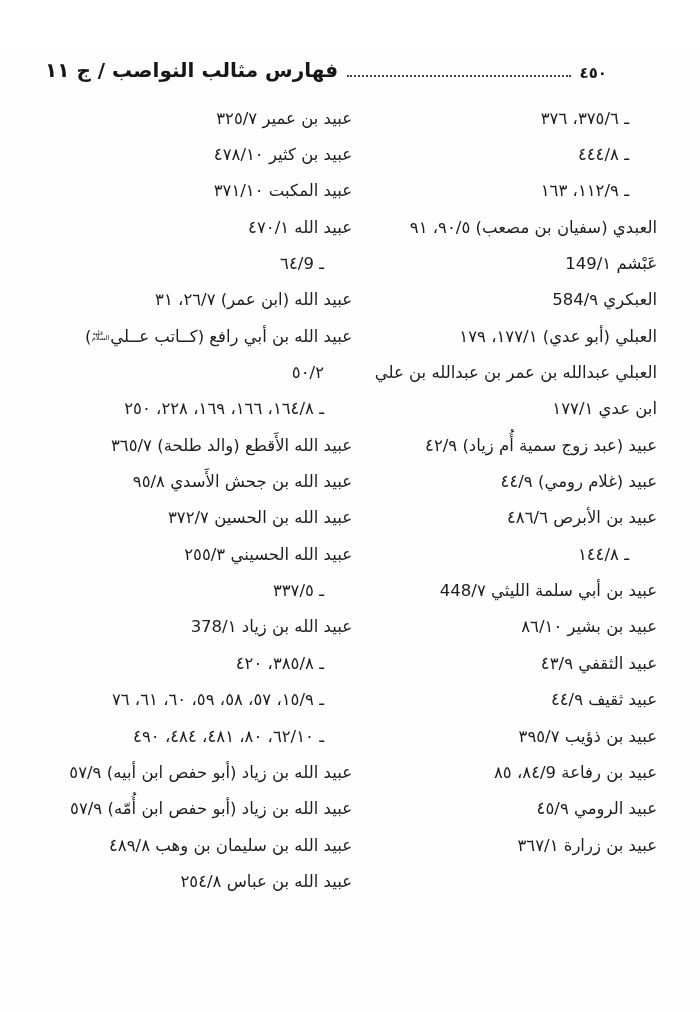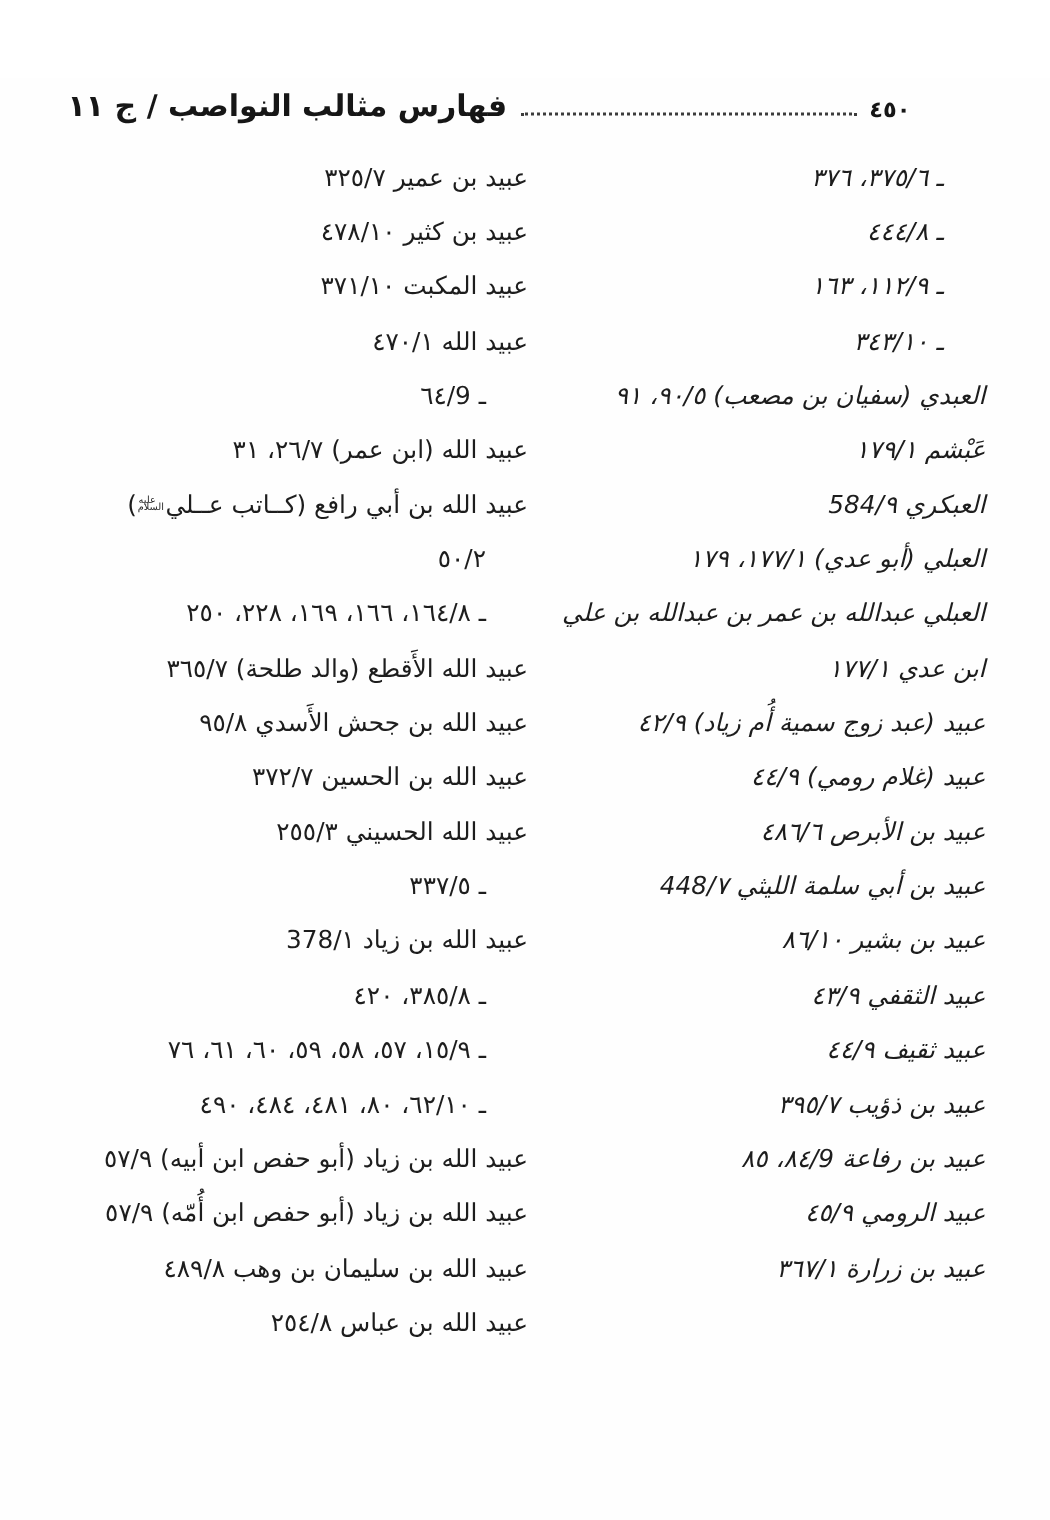--- a/index.html
+++ b/index.html
@@ -40,21 +40,21 @@
   .title { white-space: nowrap; font-size: 20px; }
   
   .columns {
     display: flex;
     direction: rtl;
     margin-top: 18px;
     padding: 0 43px 0 35px;
     gap: 6px;
   }
   .col { display: block; }
-  .col-right { width: 299px; font-style: italic; }
+  .col-right { width: 299px; }
   .col-left  { width: 317px; }
   .entry {
     height: 36.35px;
     display: flex;
     align-items: center;
     direction: rtl;
     justify-content: flex-start;  
     font-size: 16.5px;
     white-space: nowrap;
     color: #1d1d1d;
@@ -81,30 +81,30 @@
     <span class="pagenum">٤٥٠</span>
     <span class="leader"></span>
     <span class="title">فهارس مثالب النواصب / ج ١١</span>
   </div>
 
   <div class="columns">
     <div class="col col-right" id="col-right">
         <div class="entry indent">ـ ٣٧٥/٦، ٣٧٦</div>
         <div class="entry indent">ـ ٤٤٤/٨</div>
         <div class="entry indent">ـ ١١٢/٩، ١٦٣</div>
-        <div class="entry indent">ـ ٣٤٣/١٠</div>
         <div class="entry">العبدي (سفيان بن مصعب) ٩٠/٥، ٩١</div>
-        <div class="entry">عَبْشم ١٧٩/١</div>
+        <div class="entry">عَبْشم 149/١</div>
         <div class="entry">العبكري 584/٩</div>
         <div class="entry">العبلي (أبو عدي) ١٧٧/١، ١٧٩</div>
         <div class="entry">العبلي عبدالله بن عمر بن عبدالله بن علي</div>
         <div class="entry">ابن عدي ١٧٧/١</div>
         <div class="entry">عبيد (عبد زوج سمية أُم زياد) ٤٢/٩</div>
         <div class="entry">عبيد (غلام رومي) ٤٤/٩</div>
         <div class="entry">عبيد بن الأبرص ٤٨٦/٦</div>
+        <div class="entry indent">ـ ١٤٤/٨</div>
         <div class="entry">عبيد بن أبي سلمة الليثي 448/٧</div>
         <div class="entry">عبيد بن بشير ٨٦/١٠</div>
         <div class="entry">عبيد الثقفي ٤٣/٩</div>
         <div class="entry">عبيد ثقيف ٤٤/٩</div>
         <div class="entry">عبيد بن ذؤيب ٣٩٥/٧</div>
         <div class="entry">عبيد بن رفاعة ٨٤/9، ٨٥</div>
         <div class="entry">عبيد الرومي ٤٥/٩</div>
         <div class="entry">عبيد بن زرارة ٣٦٧/١</div>
       </div>
     <div class="col col-left" id="col-left">

